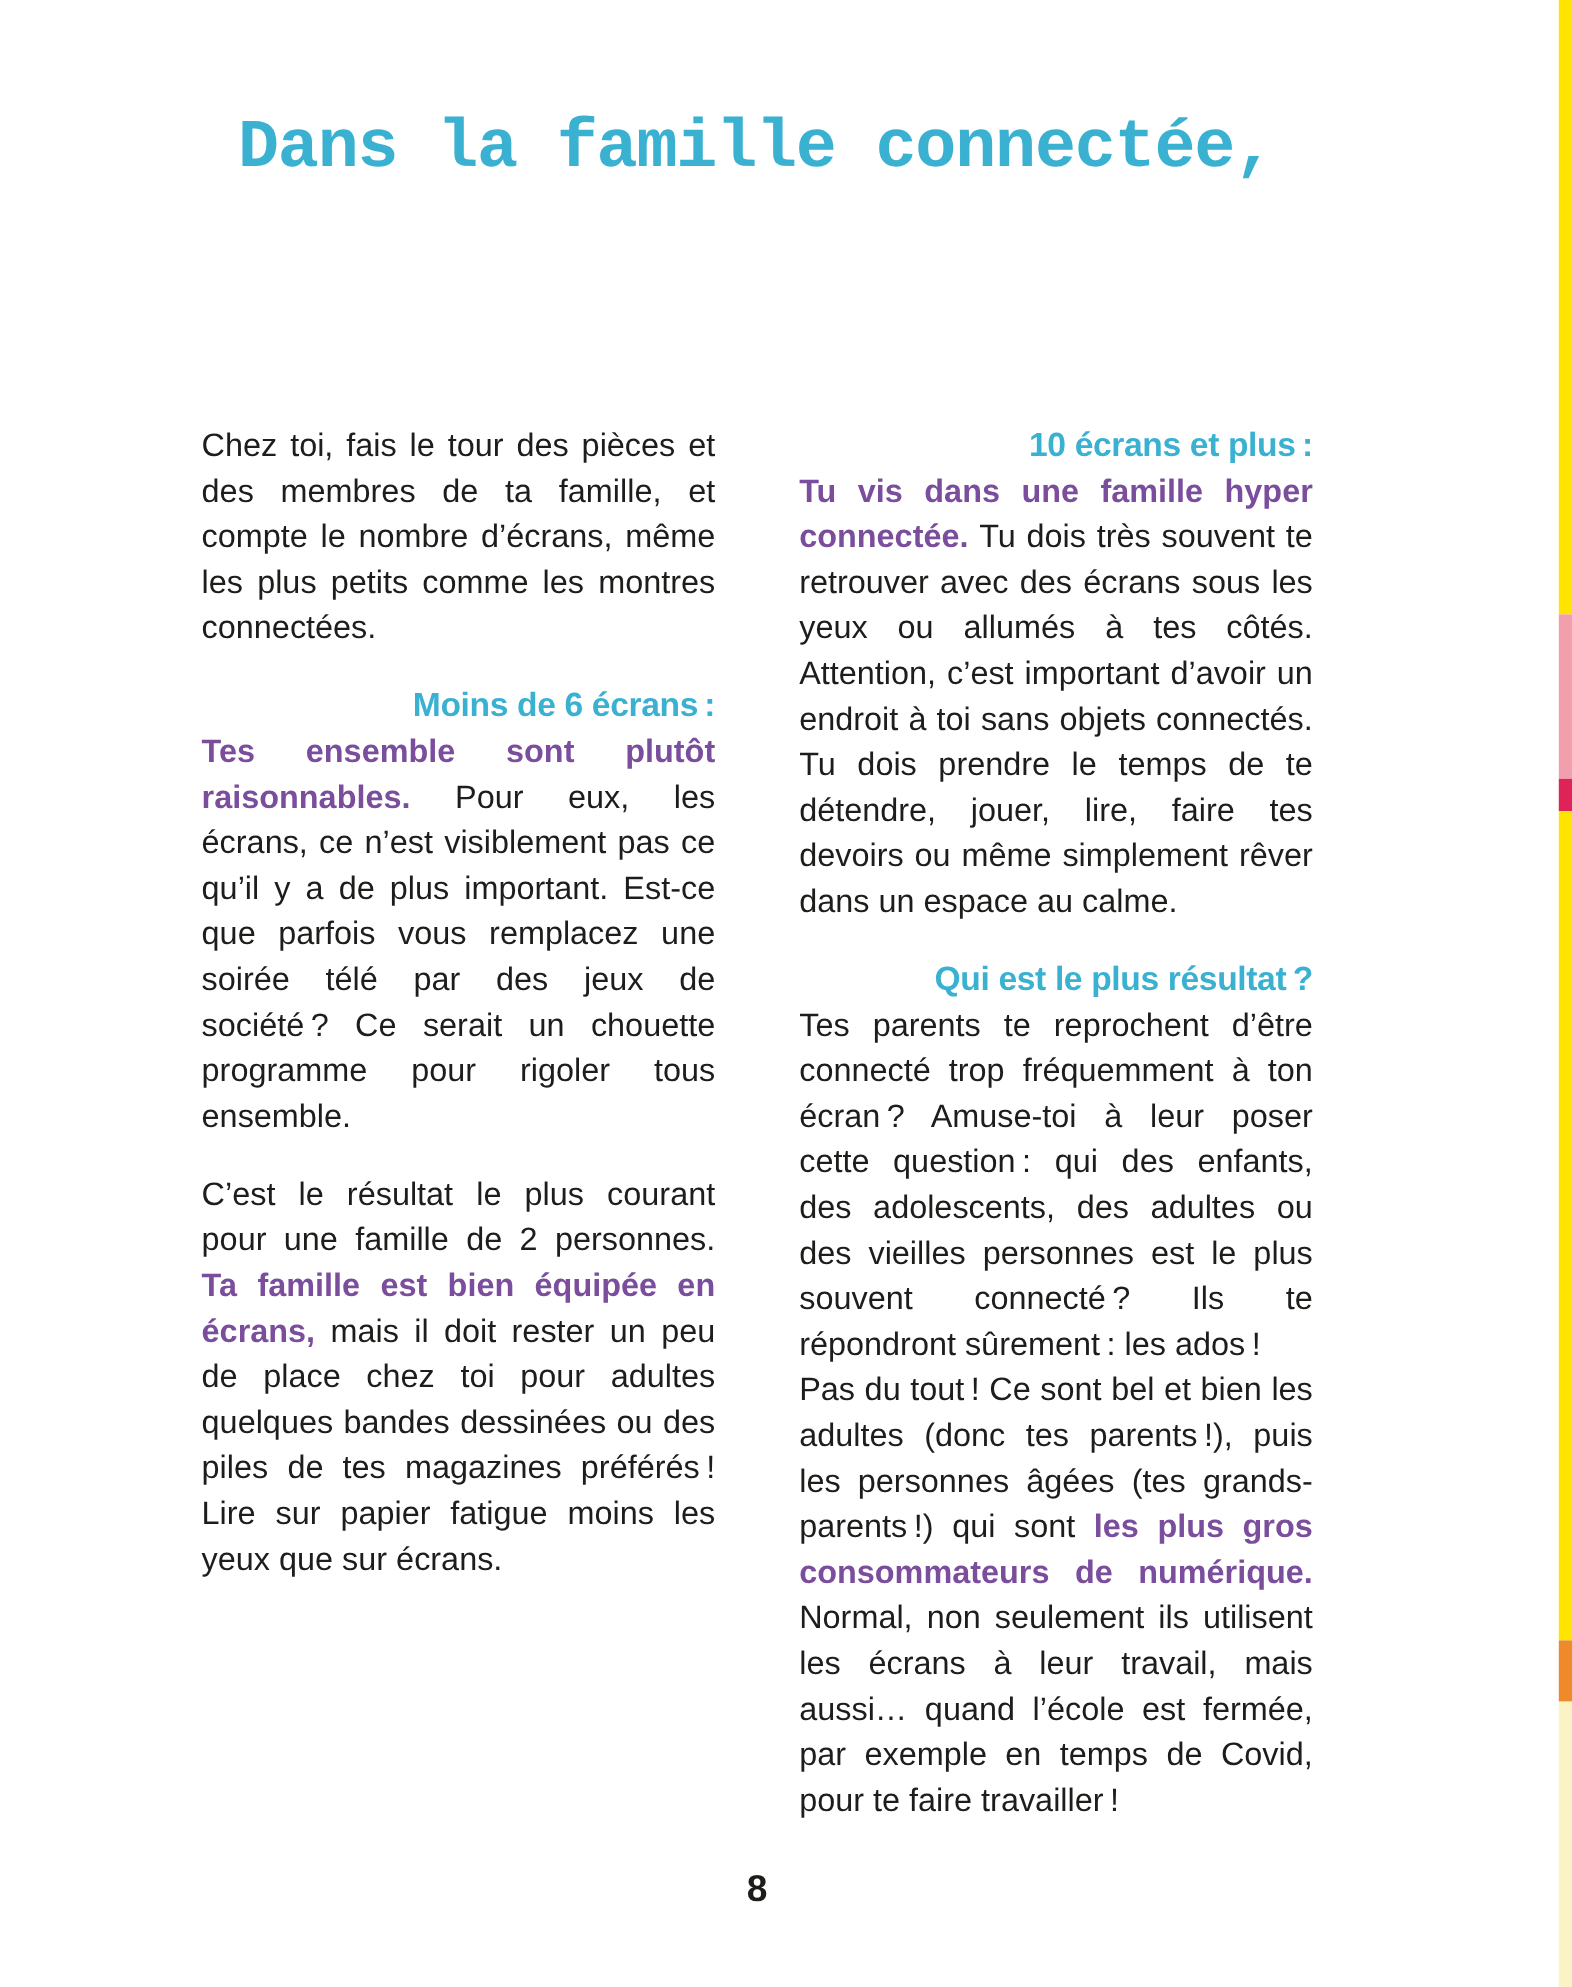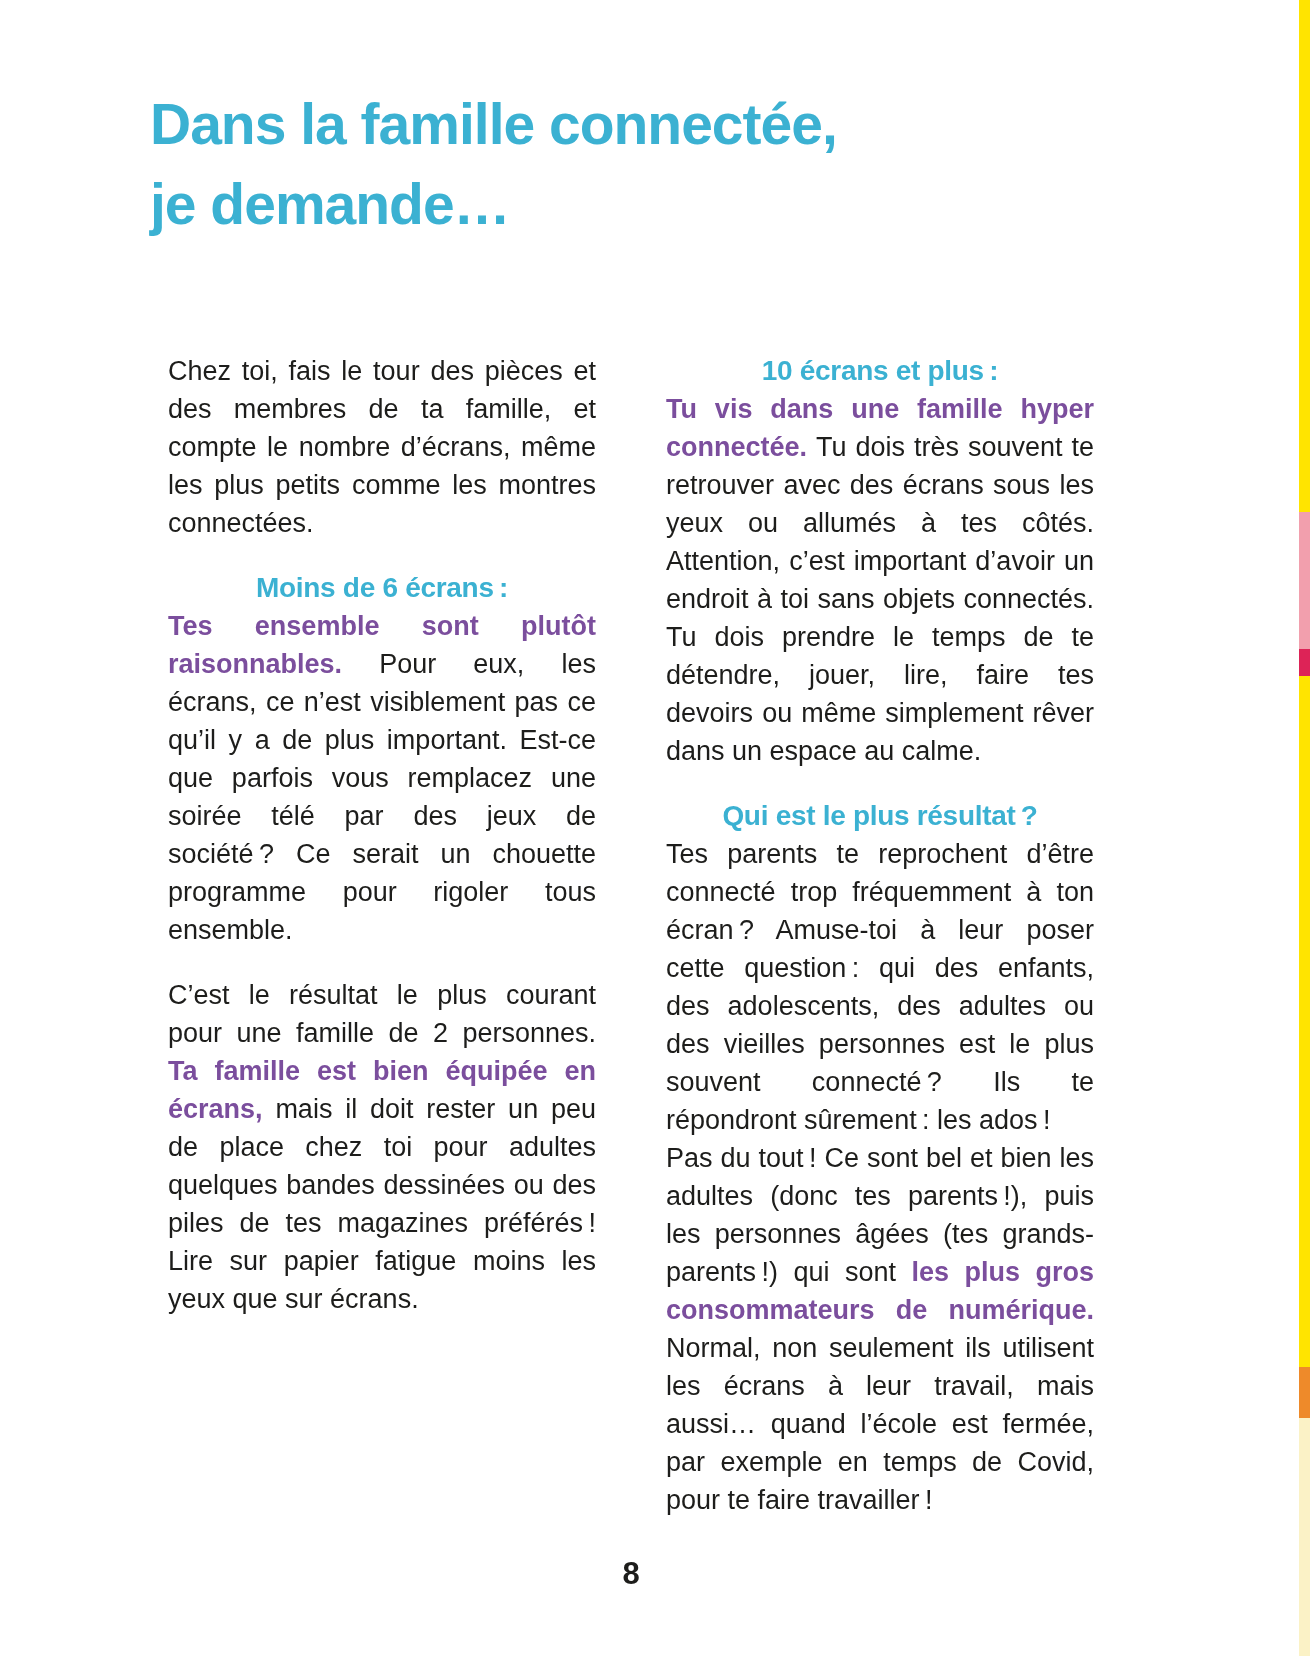--- a/index.html
+++ b/index.html
@@ -14,25 +14,27 @@
     width:1310px;height:1656px;
     background:var(--c-bg);
     font-family:"Liberation Sans", sans-serif;
     position:relative;
     overflow:hidden;
   }
   .page-title{
     position:absolute;
     top:84px;left:150px;width:960px;
     margin:0;
+    text-align:center;
     color:var(--c-title);
     font-size:57px;
     line-height:80px;
     font-weight:800;
     letter-spacing:-1px;
+    font-family:Liberation Mono, monospace;
   }
   .page-title span{display:block;}
   .content{
     position:absolute;
     top:336px;left:152px;width:958px;
     display:flex;
     gap:38px;
   }
   .col{
     width:460px;
@@ -44,21 +46,21 @@
   }
   .block{margin:16px;}
   .block + .block{margin-top:27px;}
   .heading{
     margin:0;
     font-size:28px;
     line-height:38px;
     font-weight:800;
     letter-spacing:-0.3px;
     color:var(--c-heading);
-    text-align:center;
+    text-align:right;
   }
   .col p{margin:0;}
   .accent{
     color:var(--c-accent);
     font-weight:700;
   }
   .page-number{
     position:absolute;
     top:1556px;left:152px;width:958px;
     text-align:center;
@@ -74,21 +76,20 @@
   .edge-strip .seg{
     position:absolute;
     left:0;width:100%;
   }
 </style>
 </head>
 <body>
 
 <h1 class="page-title">
   <span>Dans la famille connectée,</span>
-  <span>je demande…</span>
 </h1>
 
 <div class="content">
   <div class="col" id="col-left">
       <section class="block">
         <p><span>Chez toi, fais le tour des pièces et des membres de ta famille, et compte le nombre d’écrans, même les plus petits comme les montres connectées.</span></p>
       </section>
       <section class="block">
         <h2 class="heading">Moins de 6 écrans :</h2>
         <p><span class="accent">Tes ensemble sont plutôt raisonnables. </span><span>Pour eux, les écrans, ce n’est visiblement pas ce qu’il y a de plus important. Est-ce que parfois vous remplacez une soirée télé par des jeux de société ? Ce serait un chouette programme pour rigoler tous ensemble.</span></p>

